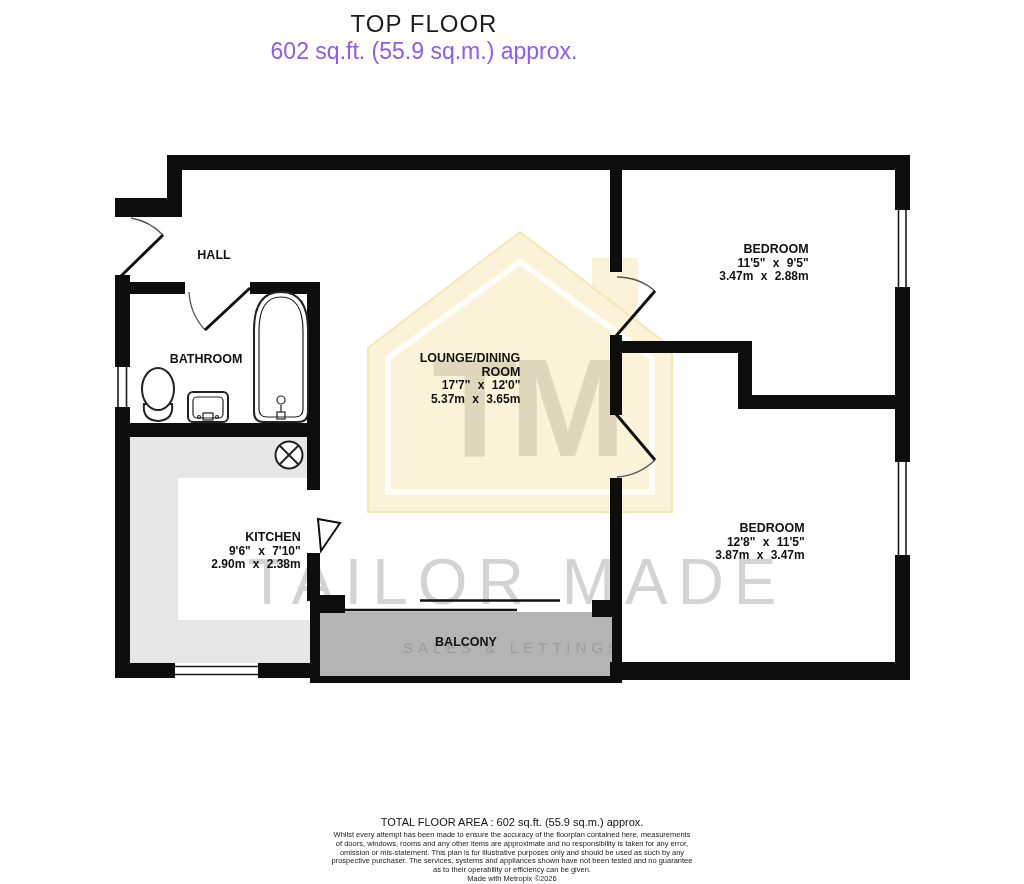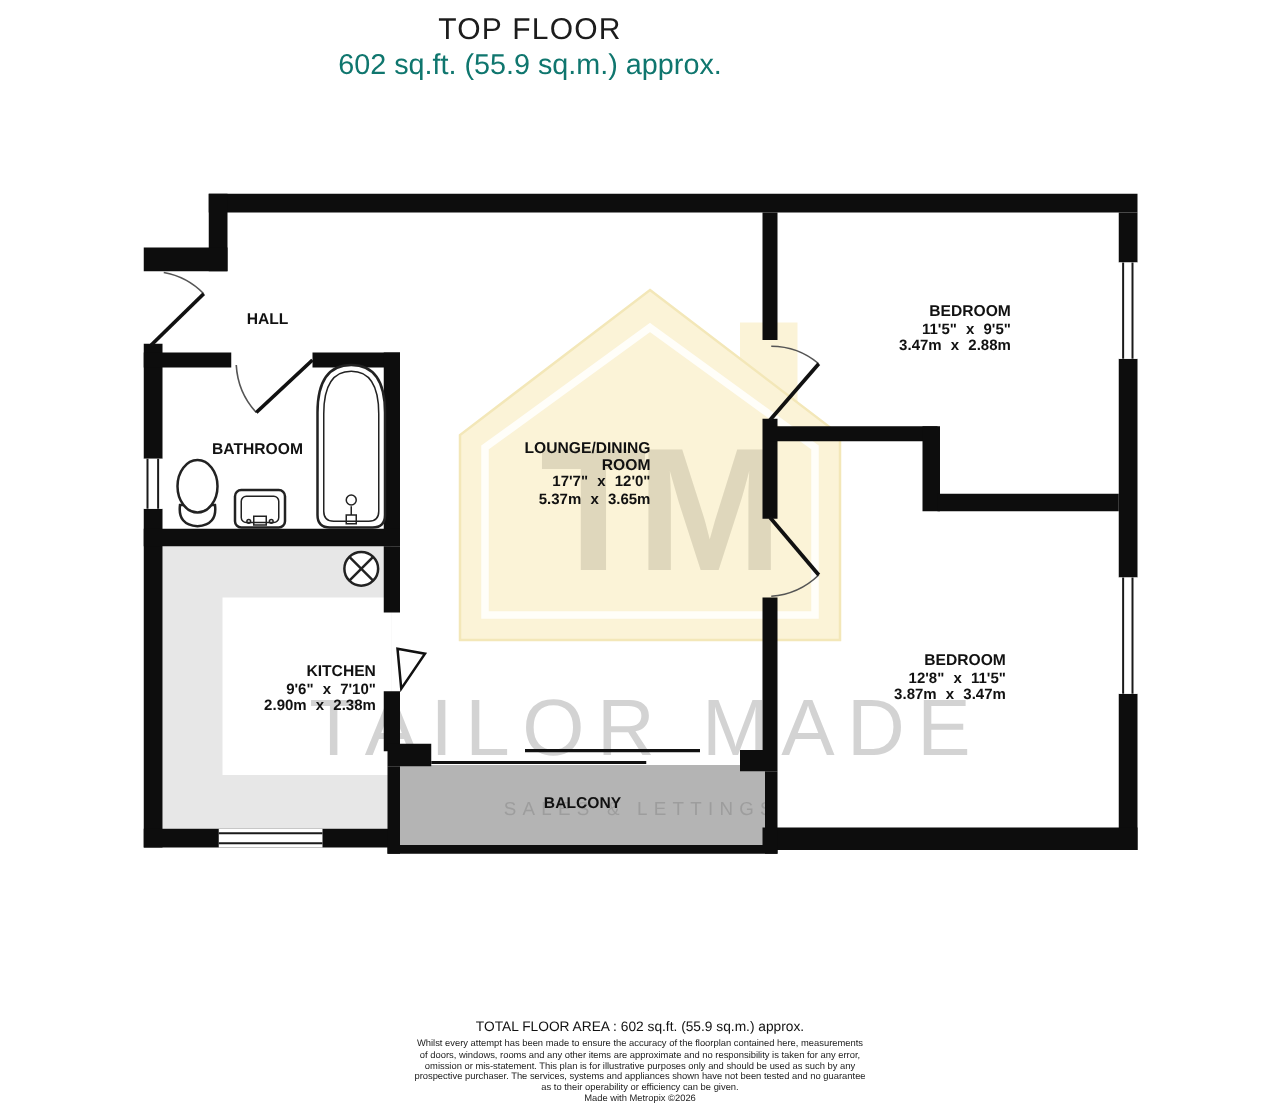--- a/index.html
+++ b/index.html
@@ -2,21 +2,21 @@
 <html><head>
 <meta charset="utf-8">
 <style>
   html,body{margin:0;padding:0;background:#ffffff;}
   body{width:1024px;height:884px;position:relative;overflow:hidden;
        font-family:"Liberation Sans", sans-serif;color:#1a1a1a;}
   .abs{position:absolute;}
   
   .title-block{left:0;top:10px;width:848px;text-align:center;line-height:1.15;}
   .title-line1{font-size:24px;letter-spacing:1px;color:#1c1c1c;}
-  .title-line2{font-size:23px;color:#0f766e;}
+  .title-line2{font-size:23px;color:#8b5cf6;}
   
   .plan{left:0;top:0;width:1024px;height:884px;}
   .fill{position:absolute;}
   .kitchen-gray{left:130px;top:428px;width:183px;height:235px;background:#e7e7e7;}
   .kitchen-white{left:178px;top:478px;width:135px;height:142px;background:#ffffff;}
   .balcony-gray{left:320px;top:612px;width:292px;height:65px;background:#b4b4b4;}
   
   .wm-house-svg{left:0;top:0;}
   .wm-tm{left:525px;top:338px;transform:translateX(-50%);font-size:140px;font-weight:bold;
          line-height:1;letter-spacing:-8px;color:rgba(150,143,118,0.28);white-space:nowrap;}

